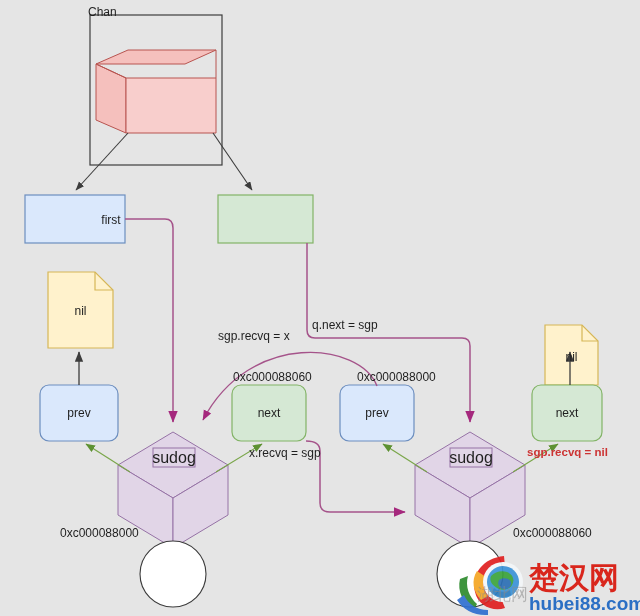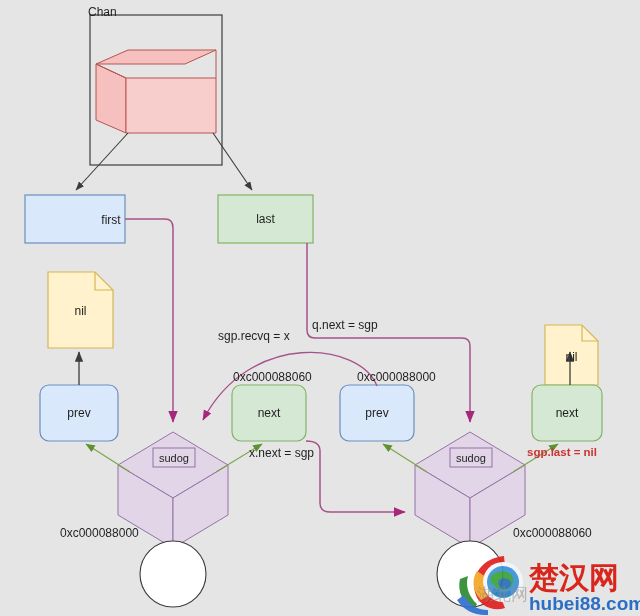--- a/index.html
+++ b/index.html
@@ -36,21 +36,21 @@
   .node-text {
     position: absolute;
     display: flex;
     align-items: center;
     justify-content: center;
     font-family: "Liberation Sans", sans-serif;
     color: #1f1f1f;
     white-space: nowrap;
     pointer-events: none;
   }
-  .sz11 { font-size: 11px; }
+  .sz11 { font-size: 16px; }
   .sz12 { font-size: 12px; }
   .red { color: #cc3333; font-weight: bold; font-size: 11.5px; }
   .watermark {
     position: absolute;
     pointer-events: none;
   }
 </style>
 </head>
 <body>
 
@@ -186,21 +186,20 @@
     <g>
       <path d="M306,441 Q320,441 320,451 L320,503 Q320,512 330,512 L405,512" fill="none" stroke="#a5538a" stroke-width="1.5" marker-end="url(#arrMag)"></path>
     </g>
   </svg>
 
   <div class="lbl sz12" style="left:88px; top:6px;">Chan</div>
 
 
   <div class="node-text sz12" style="left:25px; top:190px; width:100px; height:60px;padding-left:36px;">first</div>
 
-  <div class="node-text sz12" style="left:218px; top:195px; width:95px; height:48px;">last</div>
 
   <div class="node-text sz12" style="left:48px; top:280px; width:65px; height:62px;">nil</div>
 
   <div class="node-text sz12" style="left:545px; top:332px; width:53px; height:50px;">nil</div>
 
   <div class="node-text sz12" style="left:40px; top:385px; width:78px; height:56px;">prev</div>
 
   <div class="node-text sz12" style="left:232px; top:385px; width:74px; height:56px;">next</div>
 
   <div class="node-text sz11" style="left:153px; top:448px; width:42px; height:19px;">sudog</div>
@@ -218,23 +217,23 @@
 
   <div class="lbl sz12" style="left:357px; top:371px;">0xc000088000</div>
 
   <div class="lbl sz12" style="left:513px; top:527px;">0xc000088060</div>
 
 
   <div class="lbl sz12" style="left:218px; top:330px;">sgp.recvq = x</div>
 
   <div class="lbl sz12" style="left:312px; top:319px;">q.next = sgp</div>
 
-  <div class="lbl sz12" style="left:249px; top:447px;">x.next = sgp</div>
-
-  <div class="lbl red" style="left:527px; top:446px;">sgp.last = nil</div>
+  <div class="lbl sz12" style="left:249px; top:447px;">x.recvq = sgp</div>
+
+  <div class="lbl red" style="left:527px; top:446px;">sgp.recvq = nil</div>
 
   <div class="watermark" style="left:455px; top:548px; width:185px; height:68px;">
     <svg width="185" height="68" viewBox="0 0 185 68">
 
       <g opacity="0.92">
         <path d="M58,12 A22,22 0 1,0 58,56 A22,22 0 1,0 58,12 Z" fill="none" stroke="#ffffff" stroke-width="0"></path>
         <path d="M49,8 C28,10 16,26 20,44 C23,58 38,64 50,60 L46,50 C38,52 31,47 30,39 C29,28 38,19 50,19 Z" fill="#e02020"></path>
         <path d="M26,52 C18,44 16,32 22,23 L31,29 C27,35 28,43 33,48 Z" fill="#f5a623"></path>
         <path d="M22,56 C14,49 10,38 13,28 L5,31 C2,43 8,56 19,62 Z" fill="#2e8b2e"></path>
         <path d="M33,62 C22,62 13,56 9,47 L2,52 C8,62 20,68 33,67 Z" fill="#2f6fd0"></path>

